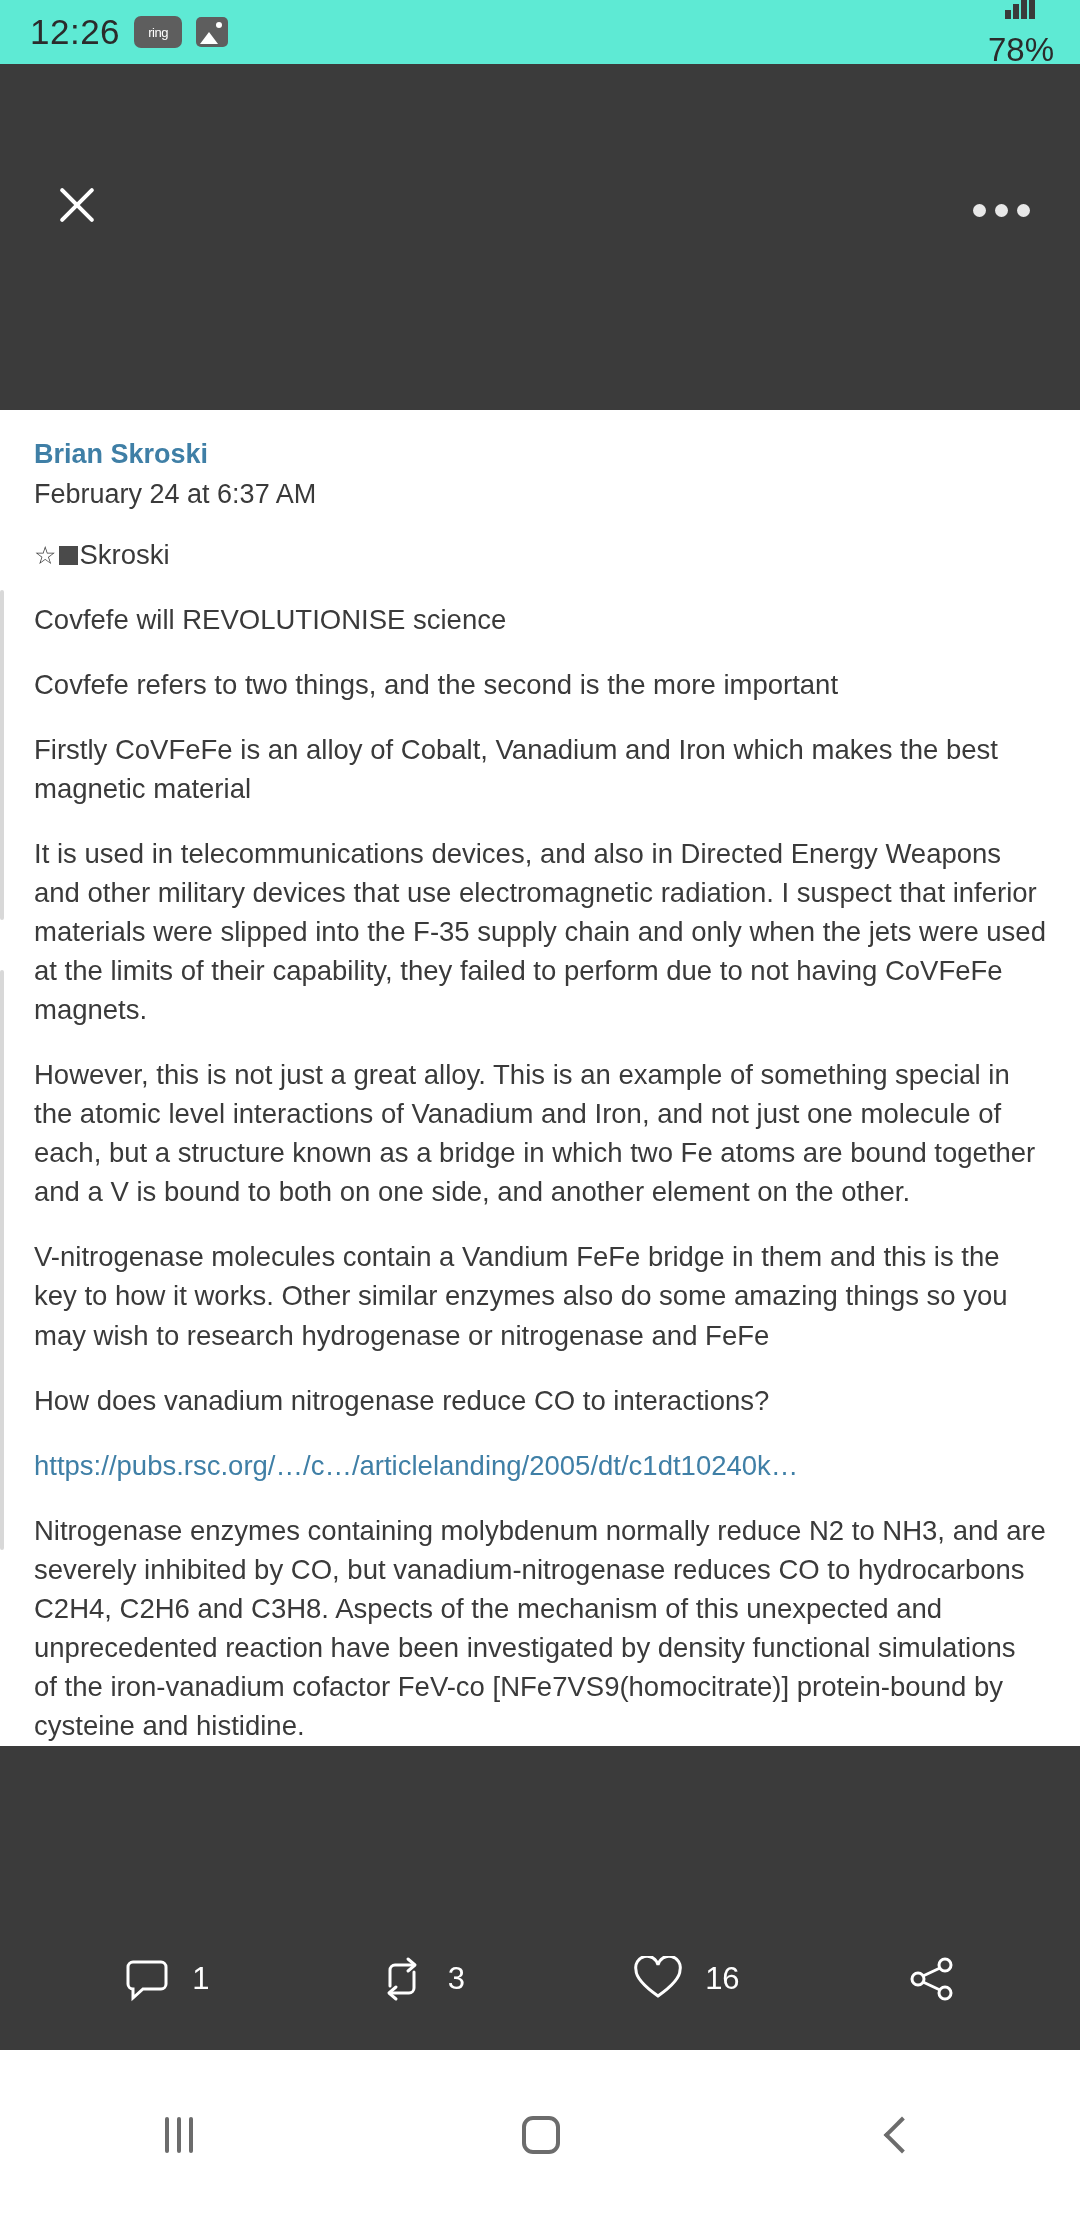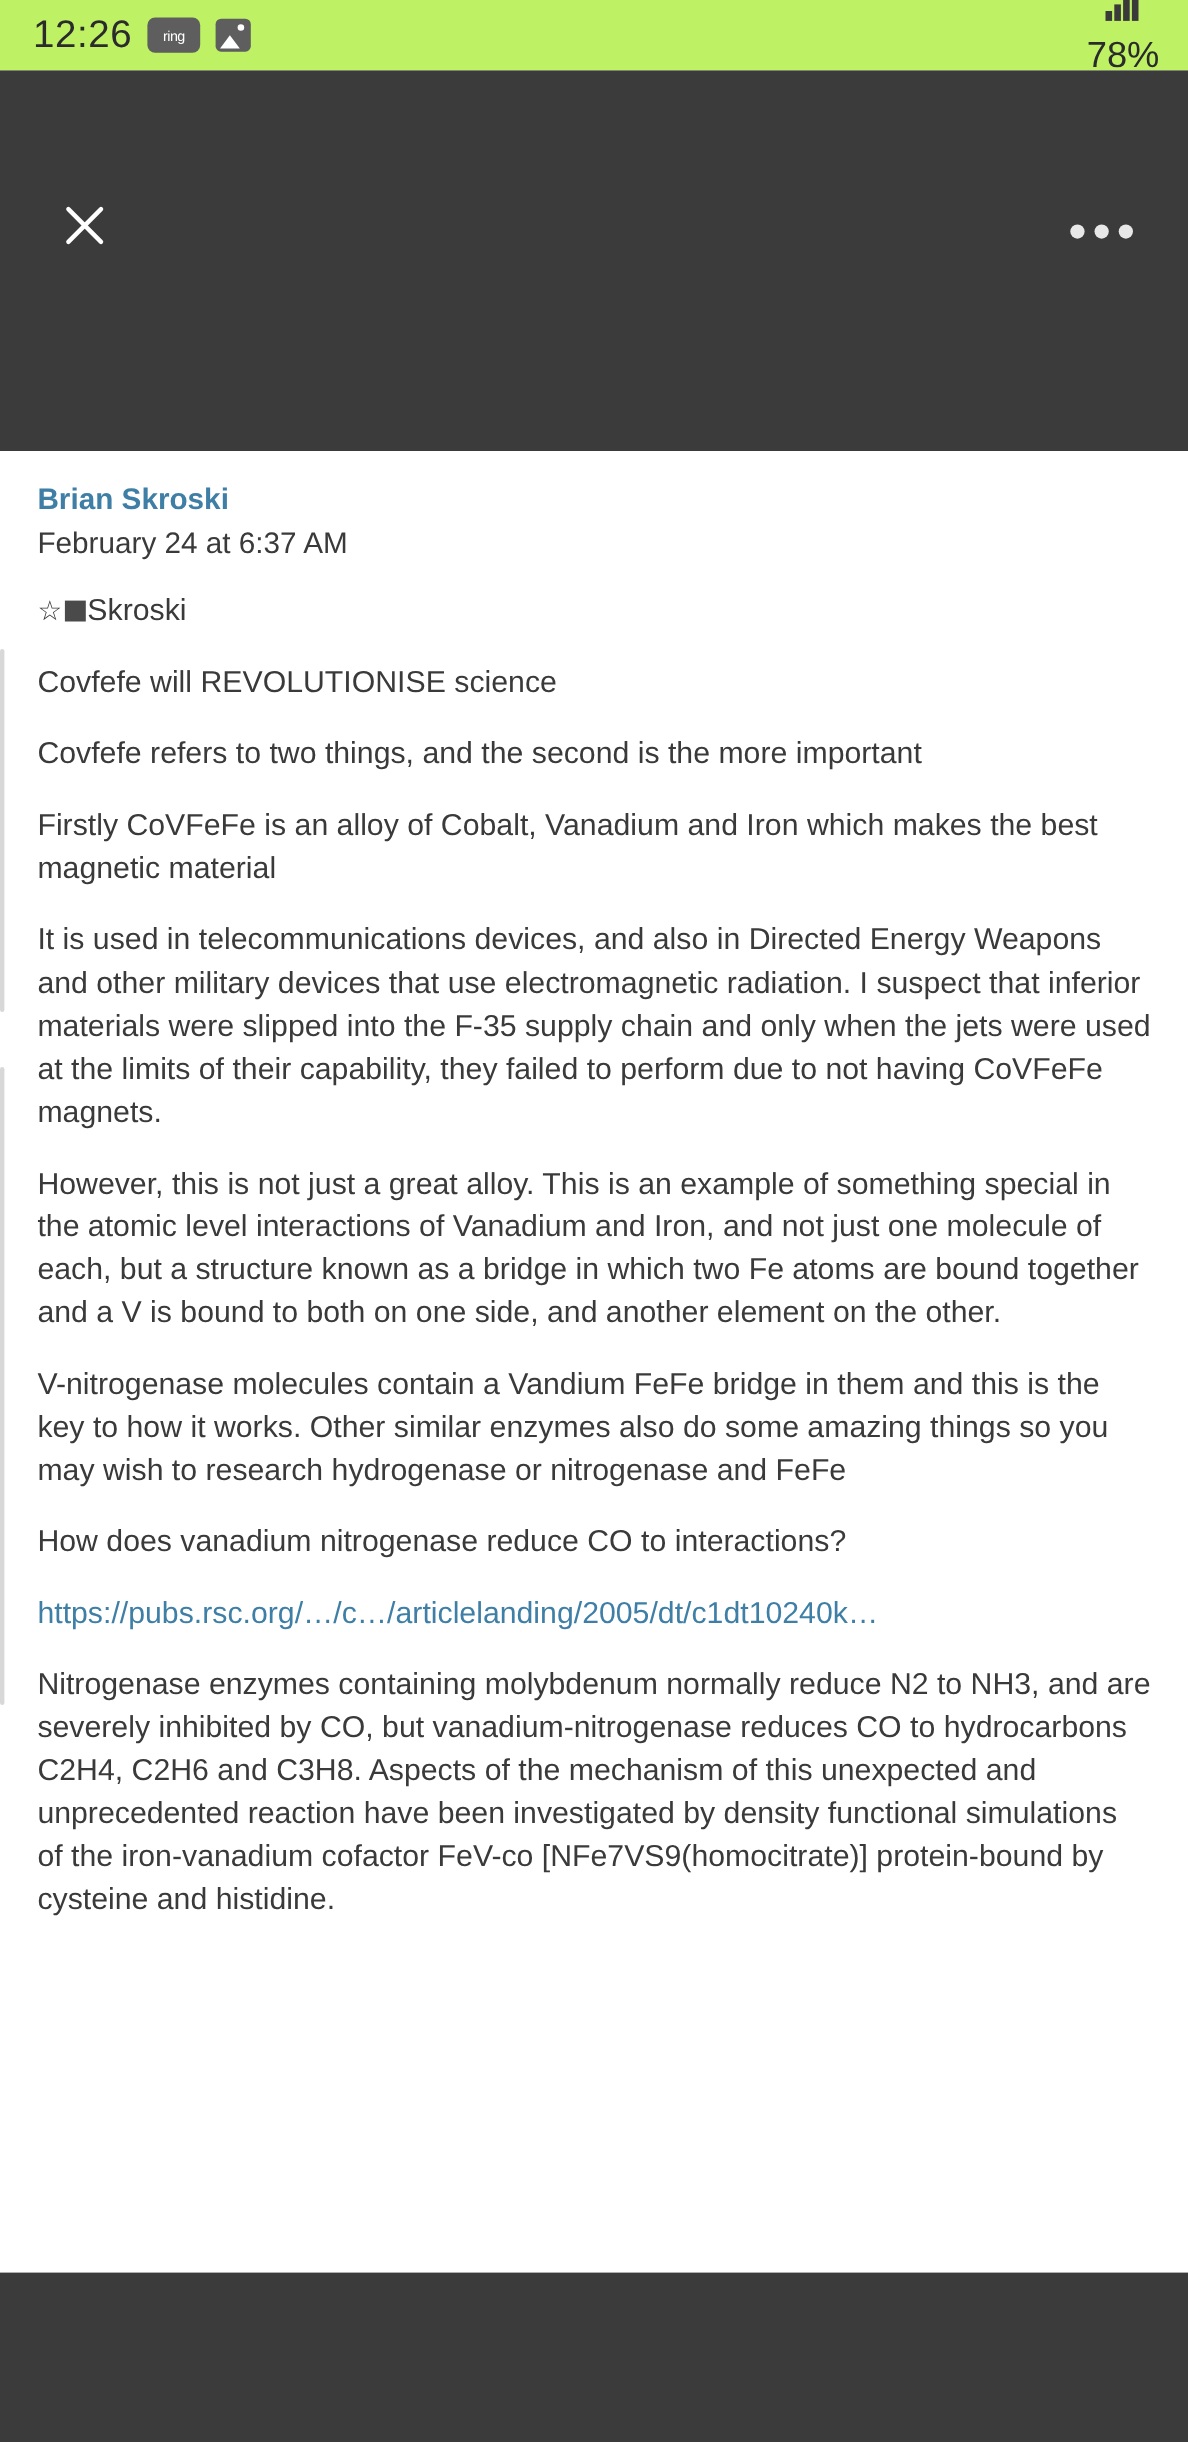--- a/index.html
+++ b/index.html
@@ -11,21 +11,21 @@
     width: 1080px;
     height: 2220px;
     font-family: "Liberation Sans", sans-serif;
     overflow: hidden;
     position: relative;
   }
 
   
   .statusbar {
     height: 64px;
-    background: #bef264;
+    background: #5eead4;
     display: flex;
     align-items: center;
     justify-content: space-between;
     padding: 0 26px 0 30px;
     box-sizing: border-box;
   }
   .sb-left {
     display: flex;
     align-items: center;
     gap: 14px;
@@ -146,21 +146,21 @@
     height: 13px;
     border-radius: 50%;
     background: #e8e8e8;
   }
 
   
   .post {
     background: #ffffff;
     padding: 28px 34px 0 34px;
     box-sizing: border-box;
-    height: 1656px;
+    height: 1336px;
     overflow: hidden;
     position: relative;
   }
   .author {
     color: #3f7fa6;
     font-size: 27px;
     font-weight: bold;
     margin: 0 0 8px 0;
     line-height: 1.2;
   }

